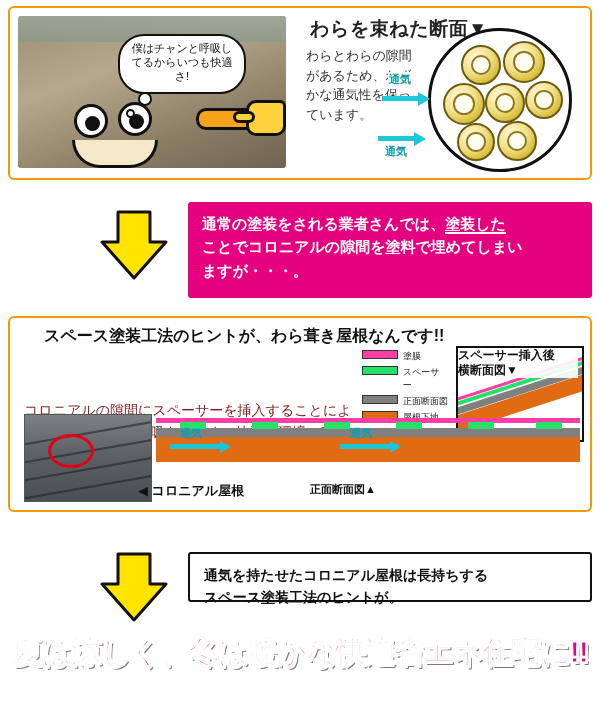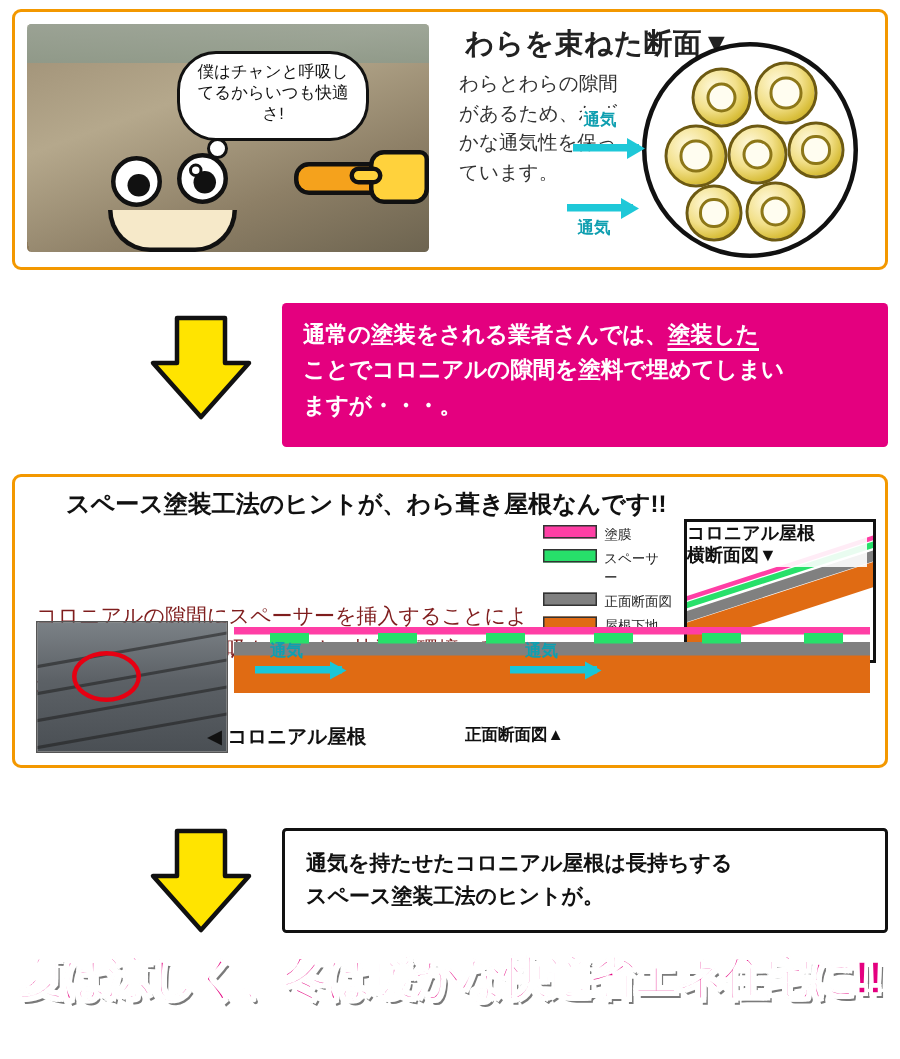--- a/index.html
+++ b/index.html
@@ -180,21 +180,21 @@
   .xs-arrow:after{
     content:"";position:absolute;right:-3px;top:-8px;
     border-left:11px solid #19c6d8;border-top:6px solid transparent;border-bottom:6px solid transparent;
   }
   .xs-lbl{position:absolute;font-size:11px;font-weight:bold;color:#0f9fb0;}
   #cap-left{position:absolute;left:128px;top:164px;font-size:13px;font-weight:bold;color:#111;}
   #cap-right{position:absolute;left:300px;top:164px;font-size:11px;font-weight:bold;color:#111;}
 
   
   #panel4{
-    left:188px;top:552px;width:404px;height:70px;
+    left:188px;top:552px;width:404px;height:50px;
     border:2px solid #111;border-radius:3px;background:#fff;
   }
   #panel4 .txt{
     position:absolute;left:14px;top:10px;width:378px;
     font-size:14px;line-height:1.6;color:#111;font-weight:bold;
   }
 
   
   #footer{
     position:absolute;left:0;top:632px;width:600px;text-align:center;
@@ -277,21 +277,21 @@
     </div>
   </div>
 
   <div id="roof-right">
     <div class="slab"></div>
     <div class="slab2"></div>
     <div class="slab3"></div>
     <div class="slab4"></div>
   </div>
   <div id="roof-right-label">
-    <div>コロニアル屋根</div>
+    <div>スペーサー挿入後</div>
     <div>横断面図▼</div>
   </div>
 
   <div id="roof-photo">
     <div class="line" style="top:16px;"></div>
     <div class="line" style="top:34px;"></div>
     <div class="line" style="top:52px;"></div>
     <div class="line" style="top:70px;"></div>
   </div>
   <div id="roof-circle"></div>

